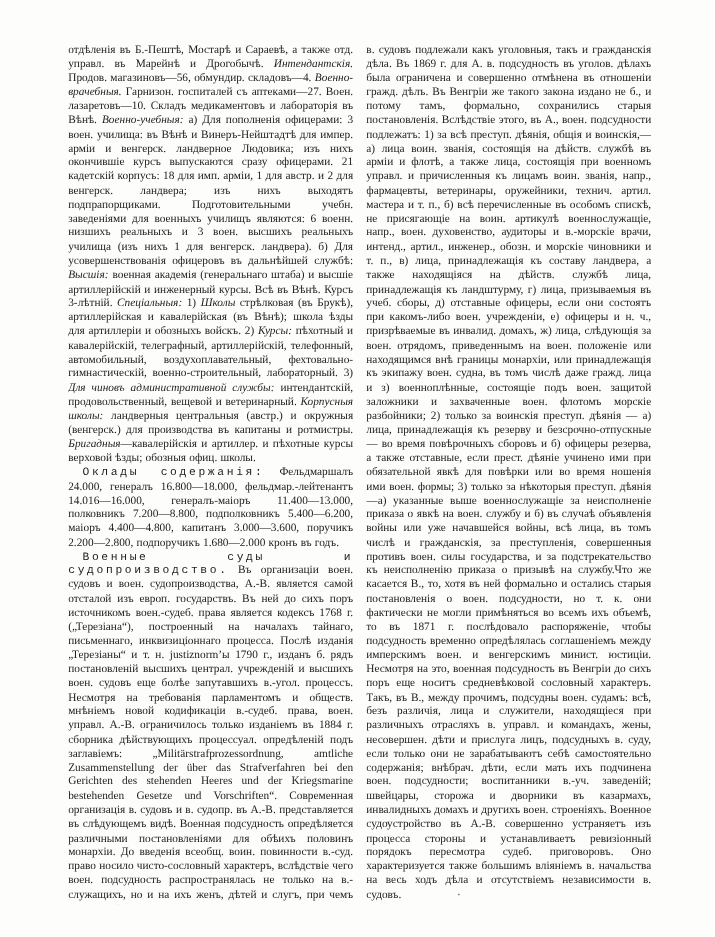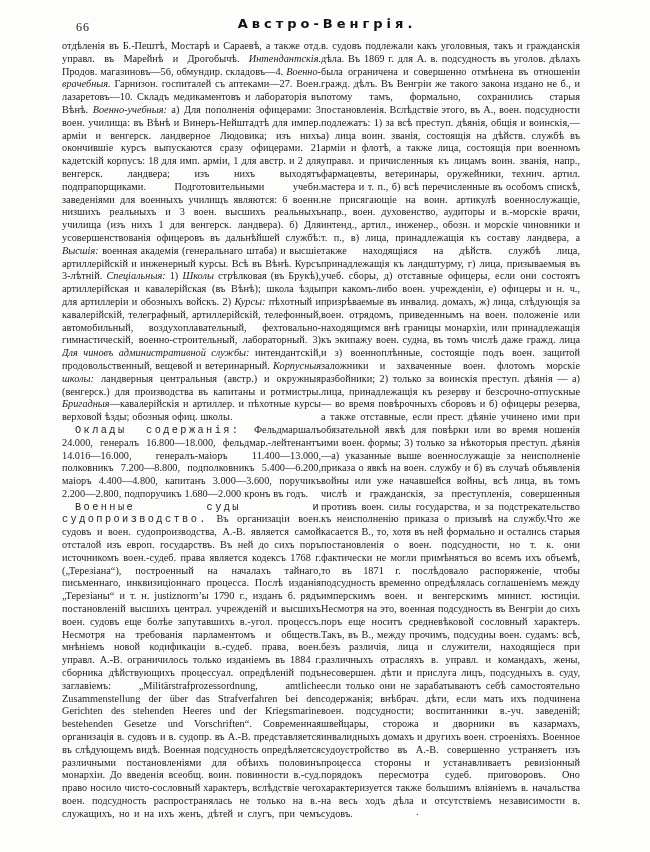--- a/index.html
+++ b/index.html
@@ -42,20 +42,21 @@
     letter-spacing: 4px;
     color: #111;
   }
   .columns {
     position: absolute;
     top: 40px;
     left: 62px;
     right: 58px;
     bottom: 30px;
     display: flex;
+    column-gap: 12px;
     overflow: hidden;
   }
   .col {
     width: 259px;
     flex: 0 0 259px;
     text-align: justify;
     font-size: 10.3px;
     line-height: 12.8px;
     color: #1c1c1c;
     word-spacing: 0.4px;
@@ -75,24 +76,20 @@
     left: 416px;
     top: 806px;
     font-size: 10px;
     color: #333;
   }
 </style>
 </head>
 <body>
 
 <div class="page">
-  <div class="header">
-    <span class="pagenum">66</span>
-    <h1 class="title">Австро-Венгрія.</h1>
-  </div>
   <div class="columns">
     <div class="col">
         <p class="para"><span class="normal">отдѣленія въ Б.-Пештѣ, Мостарѣ и Сараевѣ, а также отд. управл. въ Марейнѣ и Дрогобычѣ. </span><span class="italic">Интендантскія.</span><span class="normal"> Продов. магазиновъ—56, обмундир. складовъ—4. </span><span class="italic">Военно-врачебныя.</span><span class="normal"> Гарнизон. госпиталей съ аптеками—27. Воен. лазаретовъ—10. Складъ медикаментовъ и лабораторія въ Вѣнѣ. </span><span class="italic">Военно-учебныя:</span><span class="normal"> а) Для пополненія офицерами: 3 воен. училища: въ Вѣнѣ и Винеръ-Нейштадтѣ для импер. арміи и венгерск. ландверное Людовика; изъ нихъ окончившіе курсъ выпускаются сразу офицерами. 21 кадетскій корпусъ: 18 для имп. арміи, 1 для австр. и 2 для венгерск. ландвера; изъ нихъ выходятъ подпрапорщиками. Подготовительными учебн. заведеніями для военныхъ училищъ являются: 6 военн. низшихъ реальныхъ и 3 воен. высшихъ реальныхъ училища (изъ нихъ 1 для венгерск. ландвера). б) Для усовершенствованія офицеровъ въ дальнѣйшей службѣ: </span><span class="italic">Высшія:</span><span class="normal"> военная академія (генеральнаго штаба) и высшіе артиллерійскій и инженерный курсы. Всѣ въ Вѣнѣ. Курсъ 3-лѣтній. </span><span class="italic">Спеціальныя:</span><span class="normal"> 1) </span><span class="italic">Школы</span><span class="normal"> стрѣлковая (въ Брукѣ), артиллерійская и кавалерійская (въ Вѣнѣ); школа ѣзды для артиллеріи и обозныхъ войскъ. 2) </span><span class="italic">Курсы:</span><span class="normal"> пѣхотный и кавалерійскій, телеграфный, артиллерійскій, телефонный, автомобильный, воздухоплавательный, фехтовально-гимнастическій, военно-строительный, лабораторный. 3) </span><span class="italic">Для чиновъ административной службы:</span><span class="normal"> интендантскій, продовольственный, вещевой и ветеринарный. </span><span class="italic">Корпусныя школы:</span><span class="normal"> ландверныя центральныя (австр.) и окружныя (венгерск.) для производства въ капитаны и ротмистры. </span><span class="italic">Бригадныя</span><span class="normal">—кавалерійскія и артиллер. и пѣхотные курсы верховой ѣзды; обозныя офиц. школы.</span></p>
         <p class="para indent"><span class="spaced">Оклады содержанія:</span><span class="normal"> Фельдмаршалъ 24.000, генералъ 16.800—18.000, фельдмар.-лейтенантъ 14.016—16.000, генералъ-маіоръ 11.400—13.000, полковникъ 7.200—8.800, подполковникъ 5.400—6.200, маіоръ 4.400—4.800, капитанъ 3.000—3.600, поручикъ 2.200—2.800, подпоручикъ 1.680—2.000 кронъ въ годъ.</span></p>
         <p class="para indent"><span class="spaced">Военные суды и судопроизводство.</span><span class="normal"> Въ организаціи воен. судовъ и воен. судопроизводства, А.-В. является самой отсталой изъ европ. государствъ. Въ ней до сихъ поръ источникомъ воен.-судеб. права является кодексъ 1768 г. („Терезіана“), построенный на началахъ тайнаго, письменнаго, инквизиціоннаго процесса. Послѣ изданія „Терезіаны“ и т. н. justiznorm’ы 1790 г., изданъ б. рядъ постановленій высшихъ централ. учрежденій и высшихъ воен. судовъ еще болѣе запутавшихъ в.-угол. процессъ. Несмотря на требованія парламентомъ и обществ. мнѣніемъ новой кодификаціи в.-судеб. права, воен. управл. А.-В. ограничилось только изданіемъ въ 1884 г. сборника дѣйствующихъ процессуал. опредѣленій подъ заглавіемъ: „Militärstrafprozessordnung, amtliche Zusammenstellung der über das Strafverfahren bei den Gerichten des stehenden Heeres und der Kriegsmarine bestehenden Gesetze und Vorschriften“. Современная организація в. судовъ и в. судопр. въ А.-В. представляется въ слѣдующемъ видѣ. Военная подсудность опредѣляется различными постановленіями для обѣихъ половинъ монархіи. До введенія всеобщ. воин. повинности в.-суд. право носило чисто-сословный характеръ, вслѣдствіе чего воен. подсудность распространялась не только на в.-служащихъ, но и на ихъ женъ, дѣтей и слугъ, при чемъ юрисдикціи</span></p>
       </div>
     <div class="col">
         <p class="para"><span class="normal">в. судовъ подлежали какъ уголовныя, такъ и гражданскія дѣла. Въ 1869 г. для А. в. подсудность въ уголов. дѣлахъ была ограничена и совершенно отмѣнена въ отношеніи гражд. дѣлъ. Въ Венгріи же такого закона издано не б., и потому тамъ, формально, сохранились старыя постановленія. Вслѣдствіе этого, въ А., воен. подсудности подлежатъ: 1) за всѣ преступ. дѣянія, общія и воинскія,—а) лица воин. званія, состоящія на дѣйств. службѣ въ арміи и флотѣ, а также лица, состоящія при военномъ управл. и причисленныя къ лицамъ воин. званія, напр., фармацевты, ветеринары, оружейники, технич. артил. мастера и т. п., б) всѣ перечисленные въ особомъ спискѣ, не присягающіе на воин. артикулѣ военнослужащіе, напр., воен. духовенство, аудиторы и в.-морскіе врачи, интенд., артил., инженер., обозн. и морскіе чиновники и т. п., в) лица, принадлежащія къ составу ландвера, а также находящіяся на дѣйств. службѣ лица, принадлежащія къ ландштурму, г) лица, призываемыя въ учеб. сборы, д) отставные офицеры, если они состоятъ при какомъ-либо воен. учрежденіи, е) офицеры и н. ч., призрѣваемые въ инвалид. домахъ, ж) лица, слѣдующія за воен. отрядомъ, приведеннымъ на воен. положеніе или находящимся внѣ границы монархіи, или принадлежащія къ экипажу воен. судна, въ томъ числѣ даже гражд. лица и з) военноплѣнные, состоящіе подъ воен. защитой заложники и захваченные воен. флотомъ морскіе разбойники; 2) только за воинскія преступ. дѣянія — а) лица, принадлежащія къ резерву и безсрочно-отпускные — во время повѣрочныхъ сборовъ и б) офицеры резерва, а также отставные, если прест. дѣяніе учинено ими при обязательной явкѣ для повѣрки или во время ношенія ими воен. формы; 3) только за нѣкоторыя преступ. дѣянія—а) указанные выше военнослужащіе за неисполненіе приказа о явкѣ на воен. службу и б) въ случаѣ объявленія войны или уже начавшейся войны, всѣ лица, въ томъ числѣ и гражданскія, за преступленія, совершенныя противъ воен. силы государства, и за подстрекательство къ неисполненію приказа о призывѣ на службу.Что же касается В., то, хотя въ ней формально и остались старыя постановленія о воен. подсудности, но т. к. они фактически не могли примѣняться во всемъ ихъ объемѣ, то въ 1871 г. послѣдовало распоряженіе, чтобы подсудность временно опредѣлялась соглашеніемъ между имперскимъ воен. и венгерскимъ минист. юстиціи. Несмотря на это, военная подсудность въ Венгріи до сихъ поръ еще носитъ средневѣковой сословный характеръ. Такъ, въ В., между прочимъ, подсудны воен. судамъ: всѣ, безъ различія, лица и служители, находящіеся при различныхъ отрасляхъ в. управл. и командахъ, жены, несовершен. дѣти и прислуга лицъ, подсудныхъ в. суду, если только они не зарабатываютъ себѣ самостоятельно содержанія; внѣбрач. дѣти, если мать ихъ подчинена воен. подсудности; воспитанники в.-уч. заведеній; швейцары, сторожа и дворники въ казармахъ, инвалидныхъ домахъ и другихъ воен. строеніяхъ. Военное судоустройство въ А.-В. совершенно устраняетъ изъ процесса стороны и устанавливаетъ ревизіонный порядокъ пересмотра судеб. приговоровъ. Оно характеризуется также большимъ вліяніемъ в. начальства на весь ходъ дѣла и отсутствіемъ независимости в. судовъ.</span></p>
       </div>
   </div>

